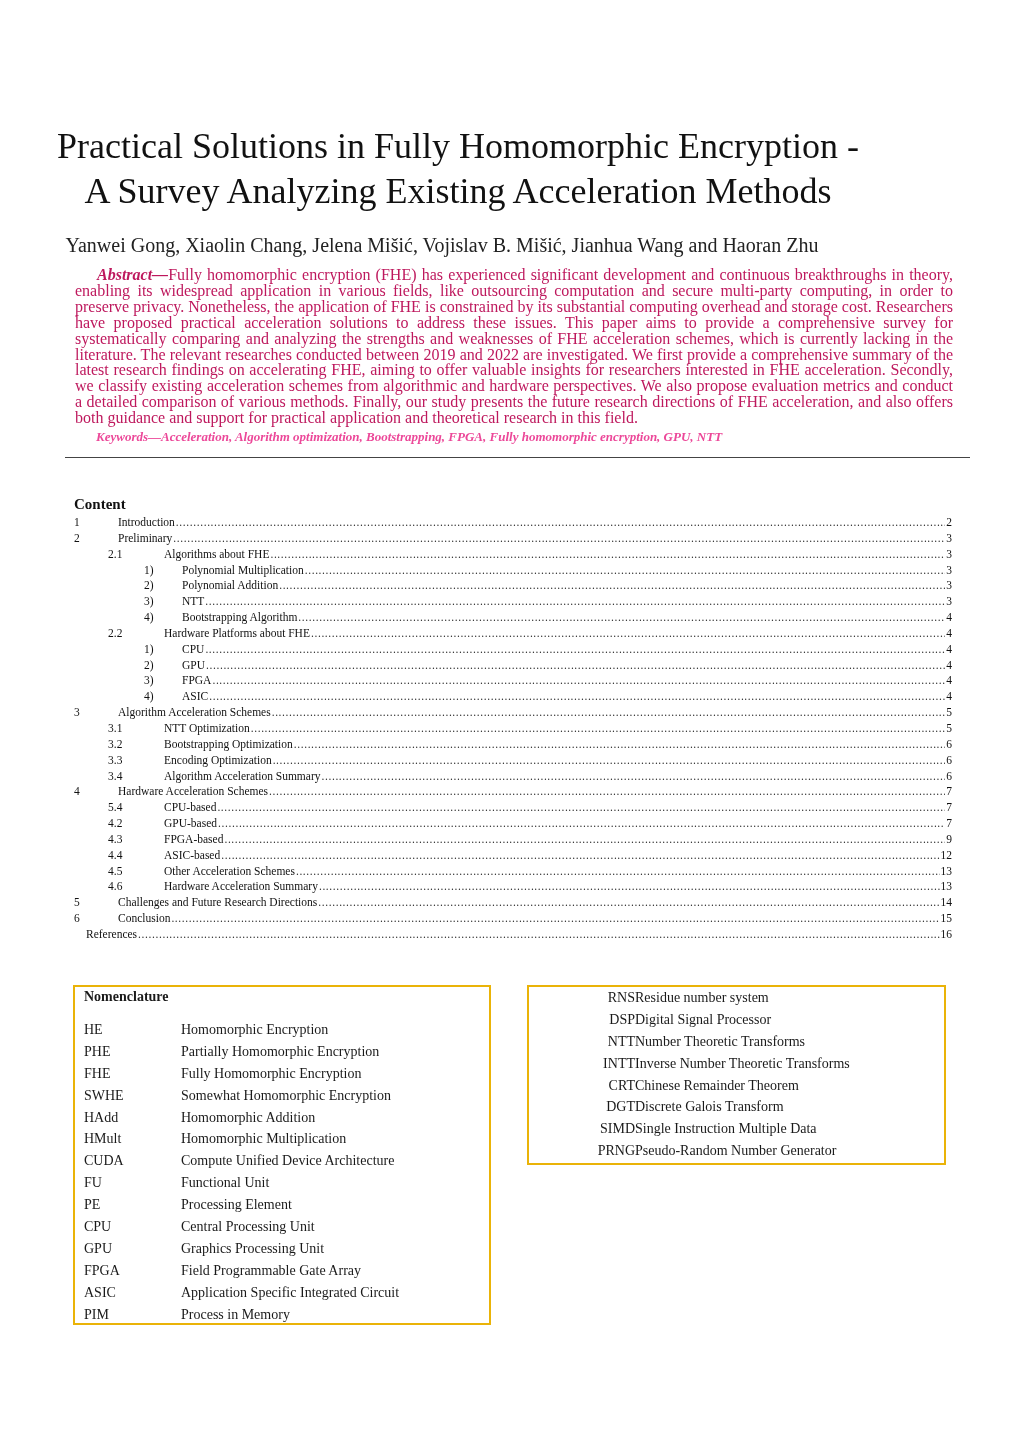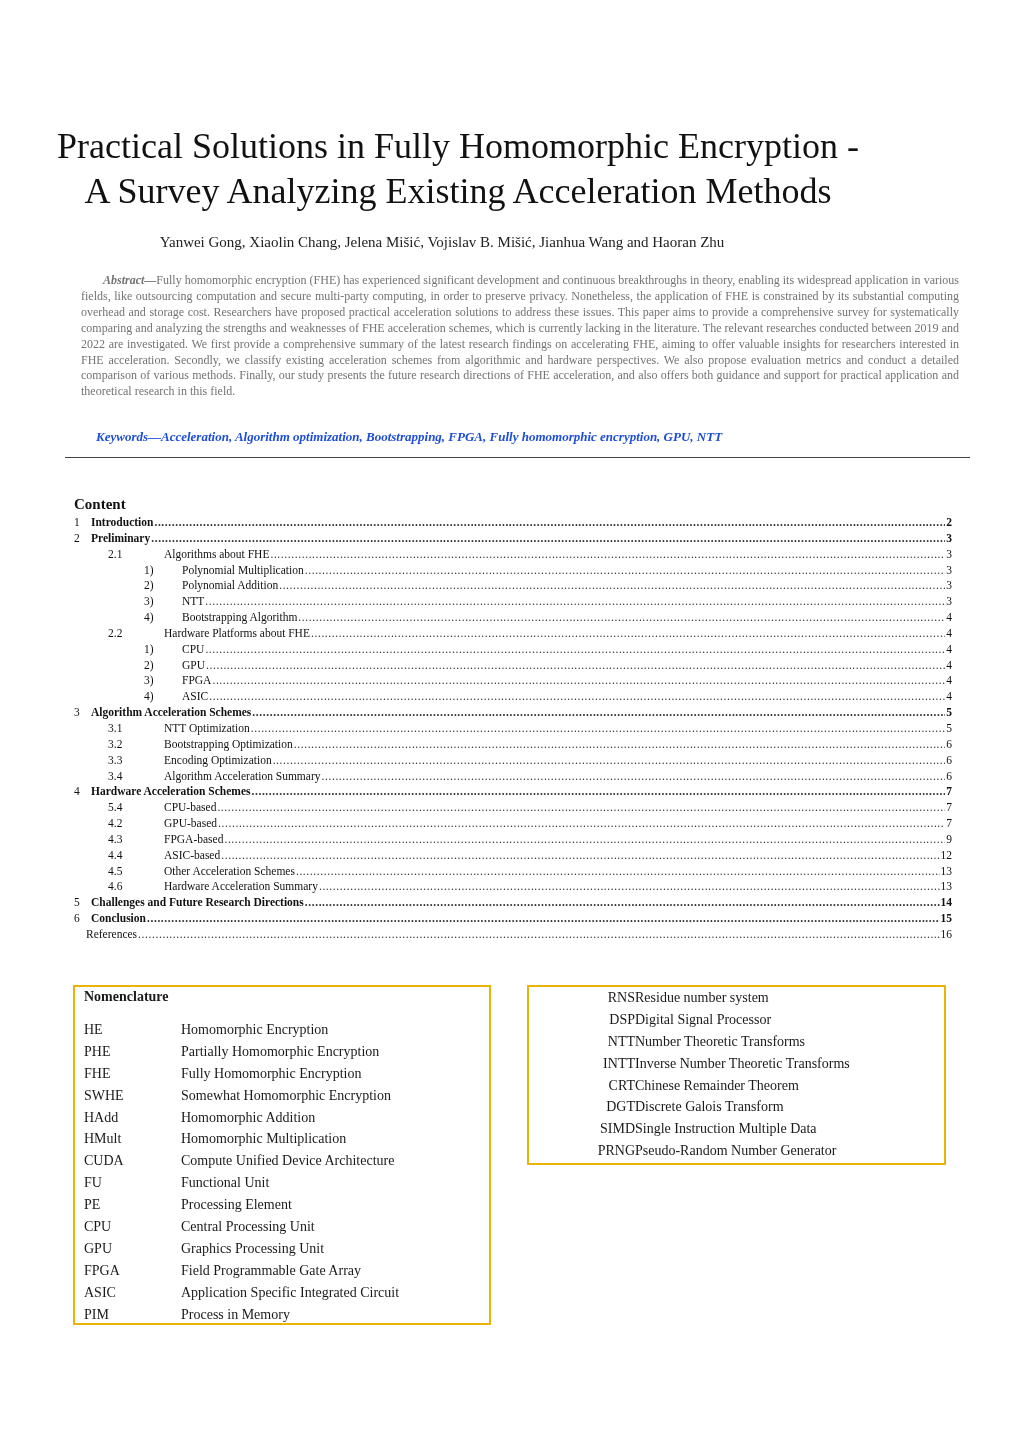--- a/index.html
+++ b/index.html
@@ -1,39 +1,39 @@
 <!DOCTYPE html>
 <html><head>
 <meta charset="utf-8">
 <style>
   html, body { margin: 0; padding: 0; background: #ffffff; }
   body { width: 1024px; height: 1448px; position: relative; overflow: hidden;
          font-family: "Liberation Serif", "DejaVu Serif", serif; color: #111; }
   .title { position: absolute; top: 124px; left: 0; width: 916px; text-align: center;
            font-size: 36px; line-height: 45px; font-weight: normal; margin: 0; color: #111; }
   .authors { position: absolute; top: 234px; left: 0; width: 884px; text-align: center;
-             font-size: 15px; color: #222; }
-  .abstract { position: absolute; top: 266px; left: 74px; width: 878px; font-size: 12px;
-              line-height: 15.9px; text-align: justify; text-indent: 22px; margin: 7px; color: #737373; }
+             font-size: 20px; color: #222; }
+  .abstract { position: absolute; top: 266px; left: 74px; width: 878px; font-size: 16px;
+              line-height: 15.9px; text-align: justify; text-indent: 22px; margin: 1px; color: #be185d; }
   .abstract .lead { font-weight: bold; font-style: italic; }
   .keywords { position: absolute; top: 429px; left: 96px; font-size: 13px; font-weight: bold;
-              font-style: italic; color: #1d4ed8; }
+              font-style: italic; color: #ec4899; }
   .rule { position: absolute; top: 457px; left: 65px; width: 905px; height: 0;
           border-top: 1.5px solid #444; }
   .toc-heading { position: absolute; top: 496px; left: 74px; font-size: 15px; font-weight: bold; }
   .toc { position: absolute; top: 515px; left: 74px; width: 878px; font-size: 11.5px; }
   .toc-row { position: relative; height: 15.85px; line-height: 15.85px; display: flex; align-items: baseline; }
   .toc-num { position: absolute; }
   .toc-body { display: flex; align-items: baseline; flex: 1; overflow: hidden; }
   .toc-label { white-space: nowrap; }
   .toc-dots { flex: 1; overflow: hidden; white-space: nowrap; letter-spacing: 0.6px; color: #333; margin: 0 1px; }
   .toc-dots::after { content: "................................................................................................................................................................................................................................................................................................................................................................................"; }
   .toc-page { white-space: nowrap; }
   .lvl1 .toc-num { left: 0; }
-  .lvl1 .toc-body { margin-left: 17px; font-weight: bold; }
+  .lvl1 .toc-body { margin-left: 44px; }
   .lvl2 .toc-num { left: 34px; }
   .lvl2 .toc-body { margin-left: 90px; }
   .lvl3 .toc-num { left: 70px; }
   .lvl3 .toc-body { margin-left: 108px; }
   .lvl0 .toc-body { margin-left: 12px; }
   .nom-box { position: absolute; border: 2px solid #eab308; font-size: 14px; color: #1a1a1a; }
   .nom-left { top: 985px; left: 73px; width: 414px; height: 336px; }
   .nom-right { top: 985px; left: 527px; width: 415px; height: 176px; text-align: right; }
   .nom-title { position: absolute; top: 2px; left: 9px; font-weight: bold; font-size: 14px; }
   .nom-list { position: absolute; left: 9px; right: 0; }

